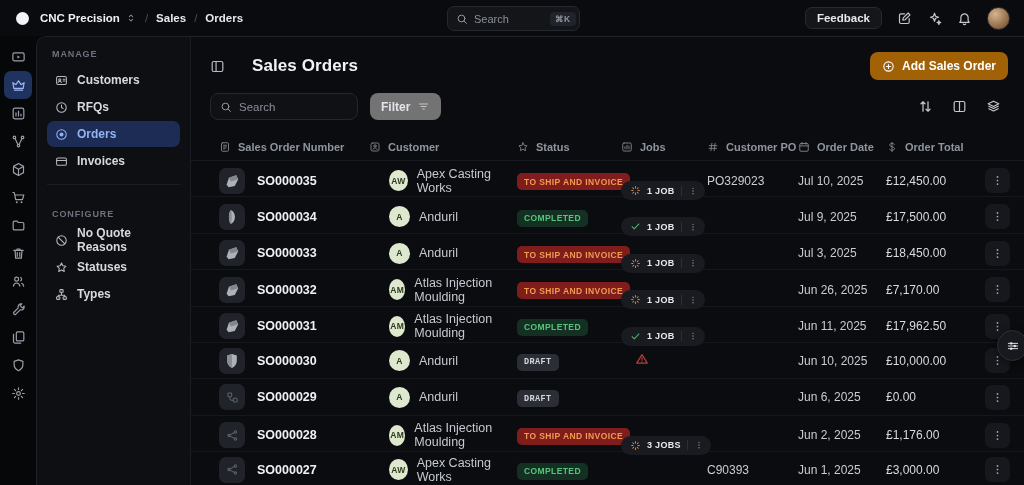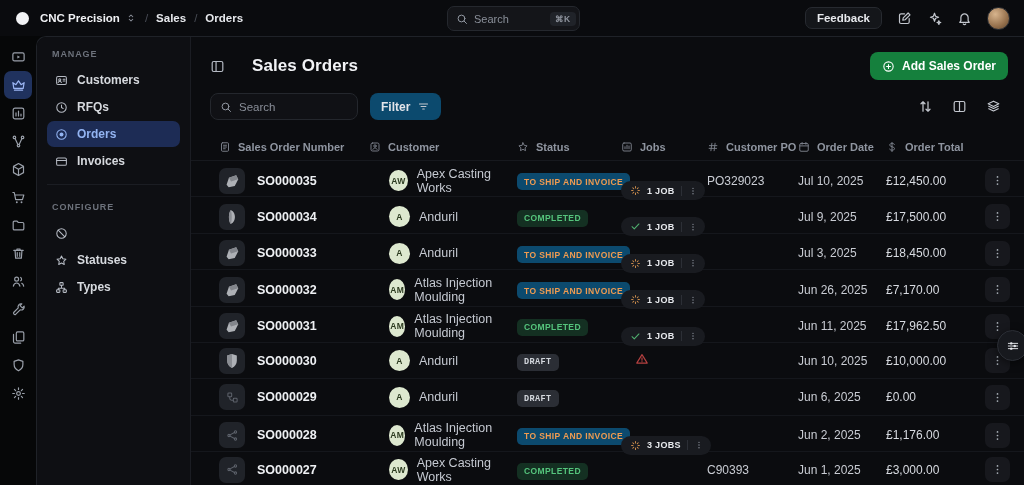--- a/index.html
+++ b/index.html
@@ -54,54 +54,54 @@
 
   
   .panel {
     position:absolute; top:36px; left:36px; right:0; bottom:0;
     background:#0b0c0f; border:1px solid #1f2228; border-right:none; border-bottom:none;
     border-top-left-radius:10px; display:flex; overflow:hidden;
   }
 
   
   .sidebar { width:154px; flex:0 0 154px; background:#0e0f13; border-right:1px solid #1b1d23; padding:12px 10px; }
-  .side-section + .side-section { border-top:1px solid #1b1d23; margin-top:10px; padding-top:17px; }
+  .side-section + .side-section { border-top:1px solid #1b1d23; margin-top:10px; padding-top:24px; }
   .side-label { font-size:9px; font-weight:700; letter-spacing:0.9px; color:#6d727c; margin:0 0 8px 5px; }
   .side-item {
     display:flex; align-items:center; gap:9px; height:26px; padding:0 8px;
     border-radius:7px; font-size:12px; font-weight:600; color:#d6d9de; cursor:pointer; margin-bottom:1px;
   }
   .side-item .icw { width:13px; height:13px; color:#b6bbc4; }
   .side-item.active { background:#1d2c55; color:#93b4f2; }
   .side-item.active .icw { color:#93b4f2; }
 
   
   .main { flex:1; position:relative; display:flex; flex-direction:column; }
   .main-head { display:flex; align-items:center; justify-content:space-between; padding:15px 16px 0 19px; }
   .title-wrap { display:flex; align-items:center; gap:27px; }
   .title-wrap .icw { width:15px; height:15px; color:#b6bbc4; }
   .page-title { font-size:17px; font-weight:700; color:#f2f3f6; letter-spacing:0.1px; }
   .add-btn {
-    display:flex; align-items:center; gap:7px; background:#15803d; color:#fff;
+    display:flex; align-items:center; gap:7px; background:#a16207; color:#fff;
     border:none; border-radius:8px; font-size:12px; font-weight:600; padding:7px 12px;
     cursor:pointer; font-family:"Liberation Sans",sans-serif;
   }
   .add-btn .icw { width:13px; height:13px; }
 
   .controls { display:flex; align-items:center; padding:13px 16px 0 19px; }
   .search-box {
     width:148px; height:27px; background:#101115; border:1px solid #24272d; border-radius:8px;
     display:flex; align-items:center; gap:7px; padding:0 9px; cursor:text;
   }
   .search-box .icw { width:12px; height:12px; color:#9298a2; }
   .search-box input { background:transparent; border:none; outline:none; color:#d6d9de; font-size:11.5px; width:100px; font-family:"Liberation Sans",sans-serif; }
   .search-box input::placeholder { color:#8a8f99; }
   .filter-btn {
     margin-left:12px; height:27px; display:flex; align-items:center; gap:7px;
-    background:#0c4a6e; border:none; border-radius:8px; color:#e2e4e9;
+    background:#737373; border:none; border-radius:8px; color:#e2e4e9;
     font-size:12px; font-weight:600; padding:0 11px; cursor:pointer; font-family:"Liberation Sans",sans-serif;
   }
   .filter-btn .icw { width:13px; height:13px; color:#c3c7ce; }
   .view-tools { margin-left:auto; display:flex; align-items:center; gap:19px; padding-right:7px; }
   .view-tools .tool { width:15px; height:15px; color:#c3c7ce; cursor:pointer; }
 
   
   .grid-cols { display:grid; grid-template-columns:150px 148px 104px 86px 91px 88px 99px 1fr; align-items:center; }
   .thead { margin-top:13px; height:28px; padding:0 2px 0 28px; color:#8f95a0; font-size:11px; font-weight:600; border-bottom:1px solid #17191e; }
   .th { display:flex; align-items:center; gap:7px; cursor:pointer; }
@@ -114,21 +114,21 @@
   .thumb.ph { color:#5d626b; }
   .thumb.ph svg { width:13px; height:13px; }
   .so-num { font-size:12.5px; font-weight:700; color:#eef0f3; }
   .cust-cell { display:flex; align-items:center; gap:9px;padding-left:20px; }
   .avatar-initials {
     width:21px; height:21px; border-radius:50%; background:#dde8cf; color:#2c3b20;
     font-size:8.5px; font-weight:700; display:flex; align-items:center; justify-content:center; letter-spacing:0.2px;
   }
   .cust-name { font-size:12.5px; color:#c5c9d1; }
   .badge { display:inline-flex; align-items:center; border-radius:5px; padding:3.5px 7px; font-size:8.5px; font-weight:800; letter-spacing:0.4px; white-space:nowrap; }
-  .badge.ship { background:#0c4a6e; color:#ef9b51; }
+  .badge.ship { background:#7f1d1d; color:#ef9b51; }
   .badge.completed { background:#143022; color:#55c47c; }
   .badge.draft { background:#2b2e35; color:#d3d7dd;font-family:Liberation Mono, monospace; }
   .jobs-pill { display:inline-flex; align-items:center; gap:6px; background:#191b20; border-radius:999px; padding:4px 7px 4px 9px;margin-top:20px; }
   .jobs-pill .state-ic { width:11px; height:11px; }
   .jobs-pill .state-ic.progress { color:#c98a4b; }
   .jobs-pill .state-ic.done { color:#4fae6e; }
   .jobs-label { font-size:9px; font-weight:800; color:#e7e9ed; letter-spacing:0.3px; white-space:nowrap; }
   .jobs-sep { width:1px; height:10px; background:#2c2f36; }
   .jobs-kebab { width:10px; height:10px; color:#8f95a0; cursor:pointer; }
   .warn-ic { width:14px; height:14px; color:#b54040; margin-left:14px; }
@@ -351,20 +351,21 @@
       </div>
       <div class="side-section">
         <div class="side-label">CONFIGURE</div>
         <div class="side-item">
        <span class="icw">
             <svg viewBox="0 0 24 24" fill="none" stroke="currentColor" stroke-width="1.9" stroke-linecap="round" stroke-linejoin="round">
               <circle cx="12" cy="12" r="8.7"></circle>
               <path d="M5.9 5.9l12.2 12.2"></path>
             </svg>
           </span>
+       <span>No Quote Reasons</span>
      </div>
         <div class="side-item">
        <span class="icw">
             <svg viewBox="0 0 24 24" fill="none" stroke="currentColor" stroke-width="1.9" stroke-linecap="round" stroke-linejoin="round">
               <path d="M12 3.6l2.5 5.2 5.7.8-4.1 4 1 5.7-5.1-2.7-5.1 2.7 1-5.7-4.1-4 5.7-.8z"></path>
             </svg>
           </span>
        <span>Statuses</span>
      </div>
         <div class="side-item">

